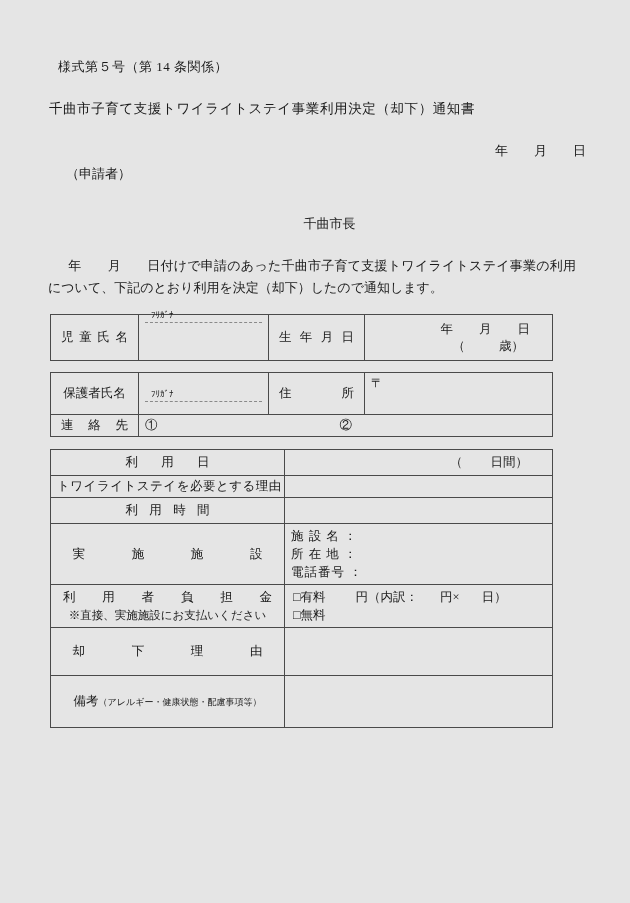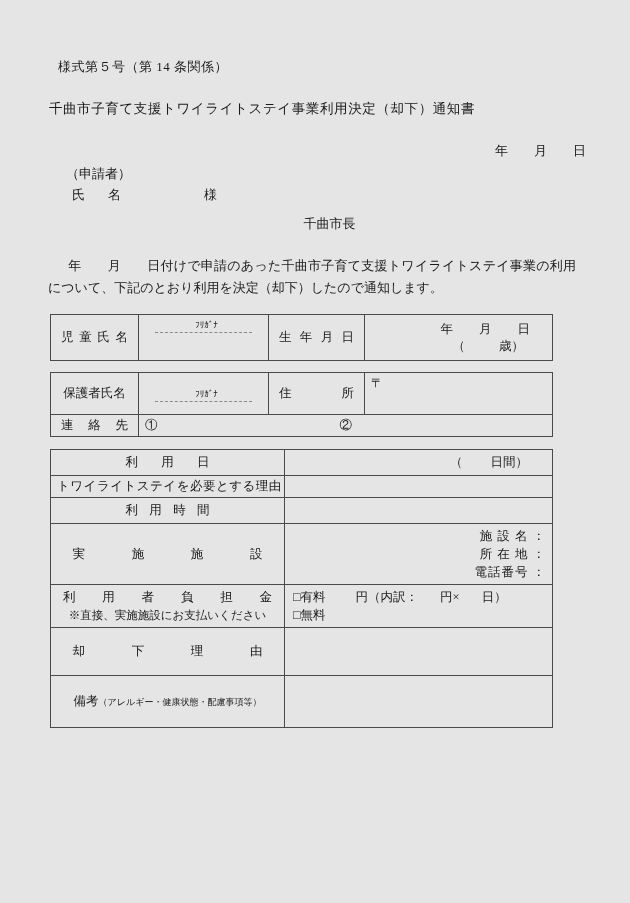--- a/index.html
+++ b/index.html
@@ -113,21 +113,21 @@
   }
   
   .spread {
     display: block;
     text-align: justify;
     text-align-last: justify;
     padding: 0 4px;
   }
 
   
-  .furi-cell { padding: 10px !important; position: relative; text-align: center; }
+  .furi-cell { padding: 0 !important; position: relative; }
   .furi-top {
     height: 16px;
     line-height: 16px;
     font-size: 9px;
     padding-left: 6px;
     border-bottom: 1px dashed #8a8a8a;
     margin: 0 6px 0 6px;
     box-sizing: border-box;
     letter-spacing: 0;
   }
@@ -160,21 +160,21 @@
   .days-right .g { display: inline-block; width: 28px; }
 
   .reason-label {
     text-align: center;
     letter-spacing: 0.5px;
     white-space: nowrap;
   }
   .facility-lines {
     line-height: 18px;
     padding: 3px 6px !important;
-    text-align: right;
+    text-align: left;
   }
   .facility-lines div { white-space: nowrap; letter-spacing: 1px; }
 
   .fee-label { text-align: center; line-height: 18px; padding: 3px 6px !important; }
   .fee-label .l1 {
     display: block;
     text-align: justify;
     text-align-last: justify;
     padding: 0 6px;
   }
@@ -196,23 +196,20 @@
   <div class="form-no">様式第５号（第 14 条関係）</div>
 
   <div class="doc-title">千曲市子育て支援トワイライトステイ事業利用決定（却下）通知書</div>
 
   <div class="date-line">
     <span>年</span><span class="gap"></span><span>月</span><span class="gap"></span><span>日</span>
   </div>
 
   <div class="applicant-kind">（申請者）</div>
 
-  <div class="applicant-name">
-    <span class="nm">氏　名</span><span class="sama">様</span>
-  </div>
 
   <div class="mayor">千曲市長</div>
 
   <div class="body-text">
     <span class="indent"></span><span>年</span><span class="g"></span><span>月</span><span class="g"></span><span>日付けで申請のあった千曲市子育て支援トワイライトステイ事業の利用に</span><span>ついて、下記のとおり利用を決定（却下）したので通知します。</span>
   </div>
 
   <table class="tbl" id="table1">
     <colgroup>
       <col style="width:88px">

